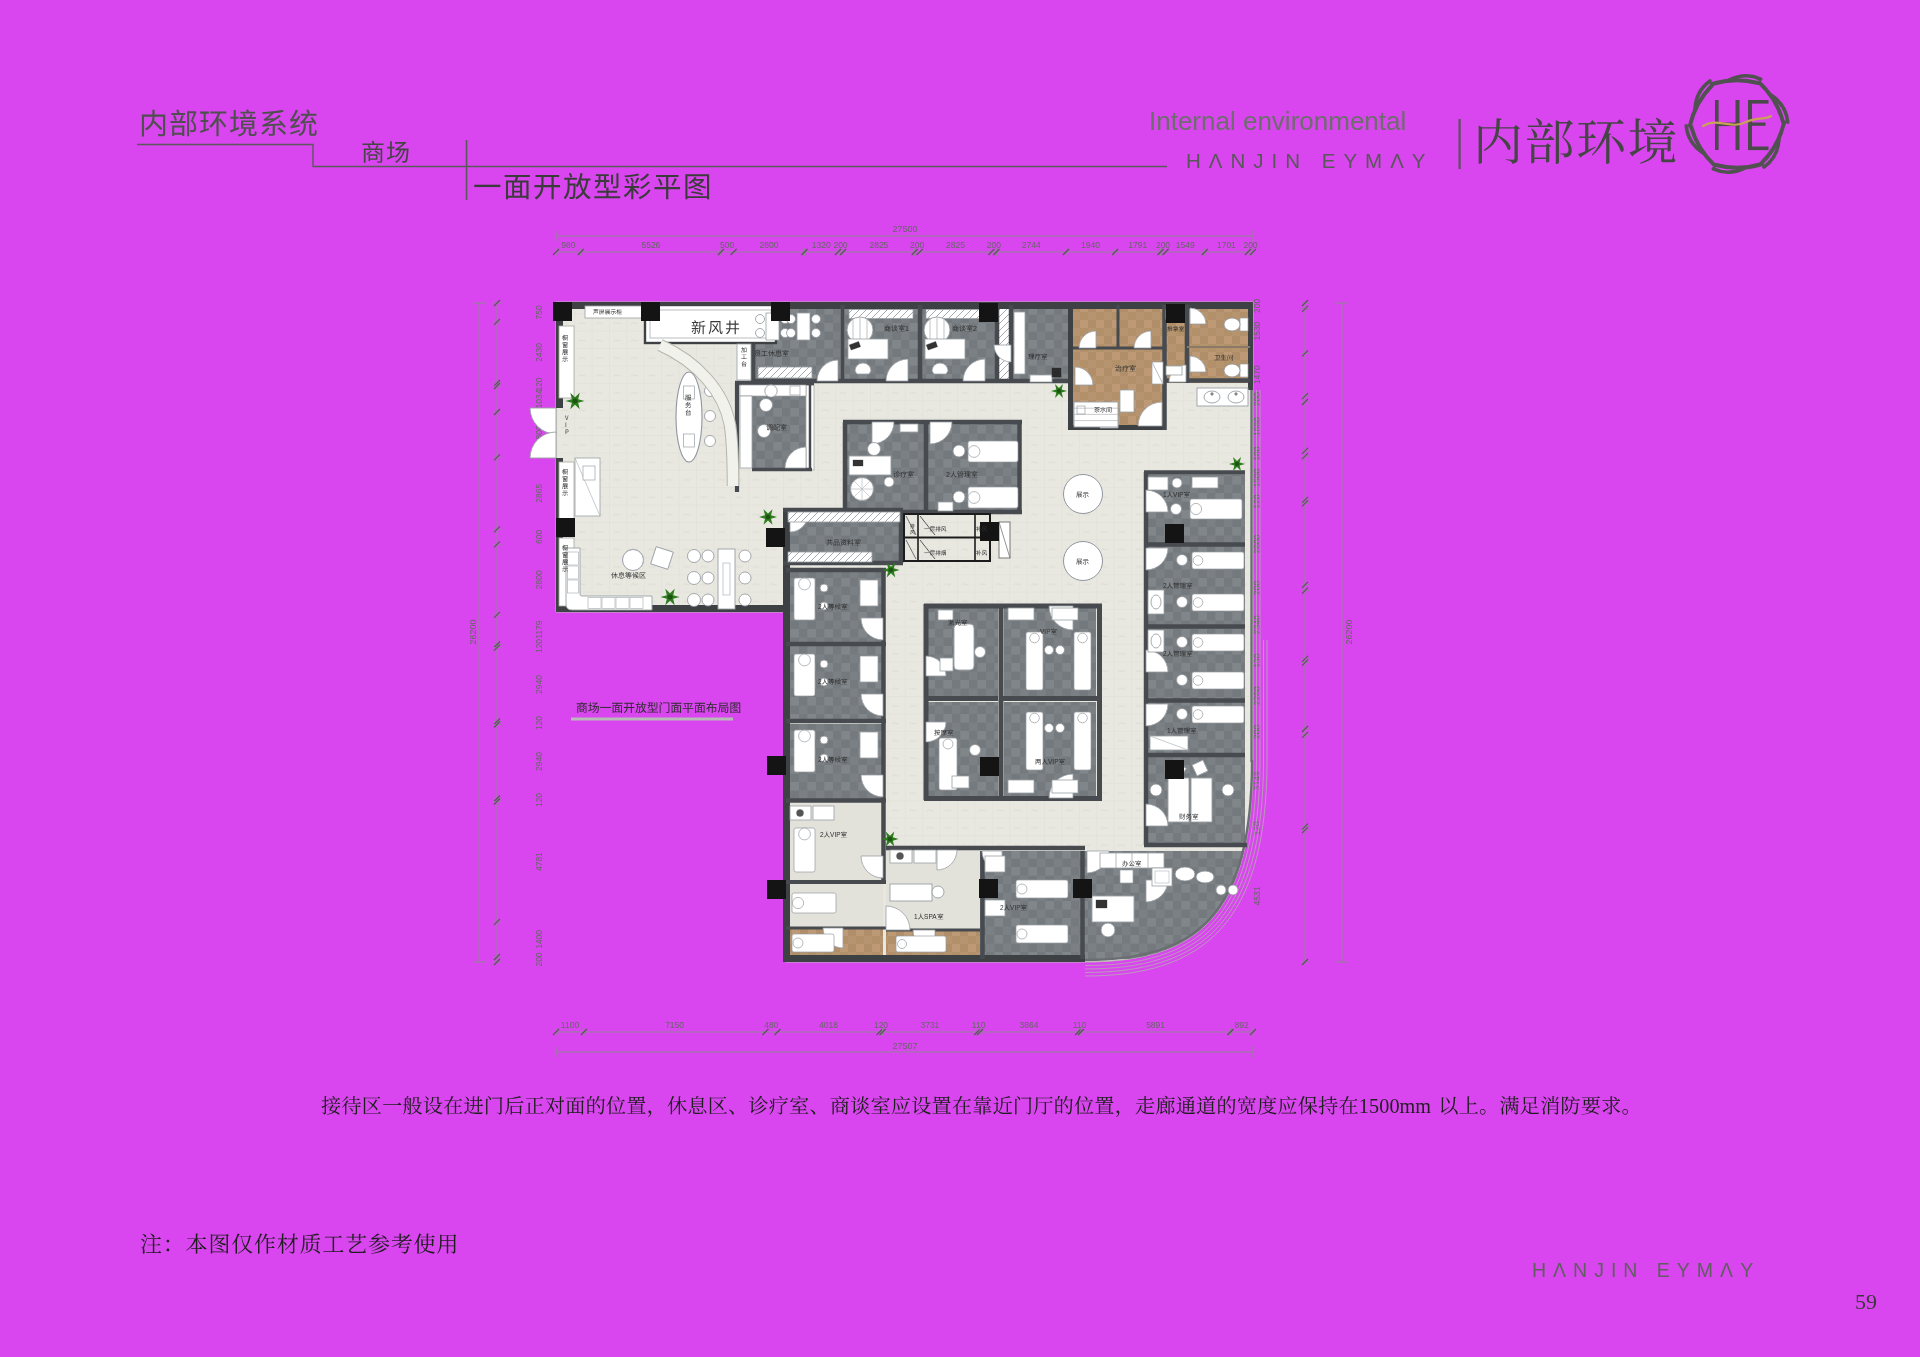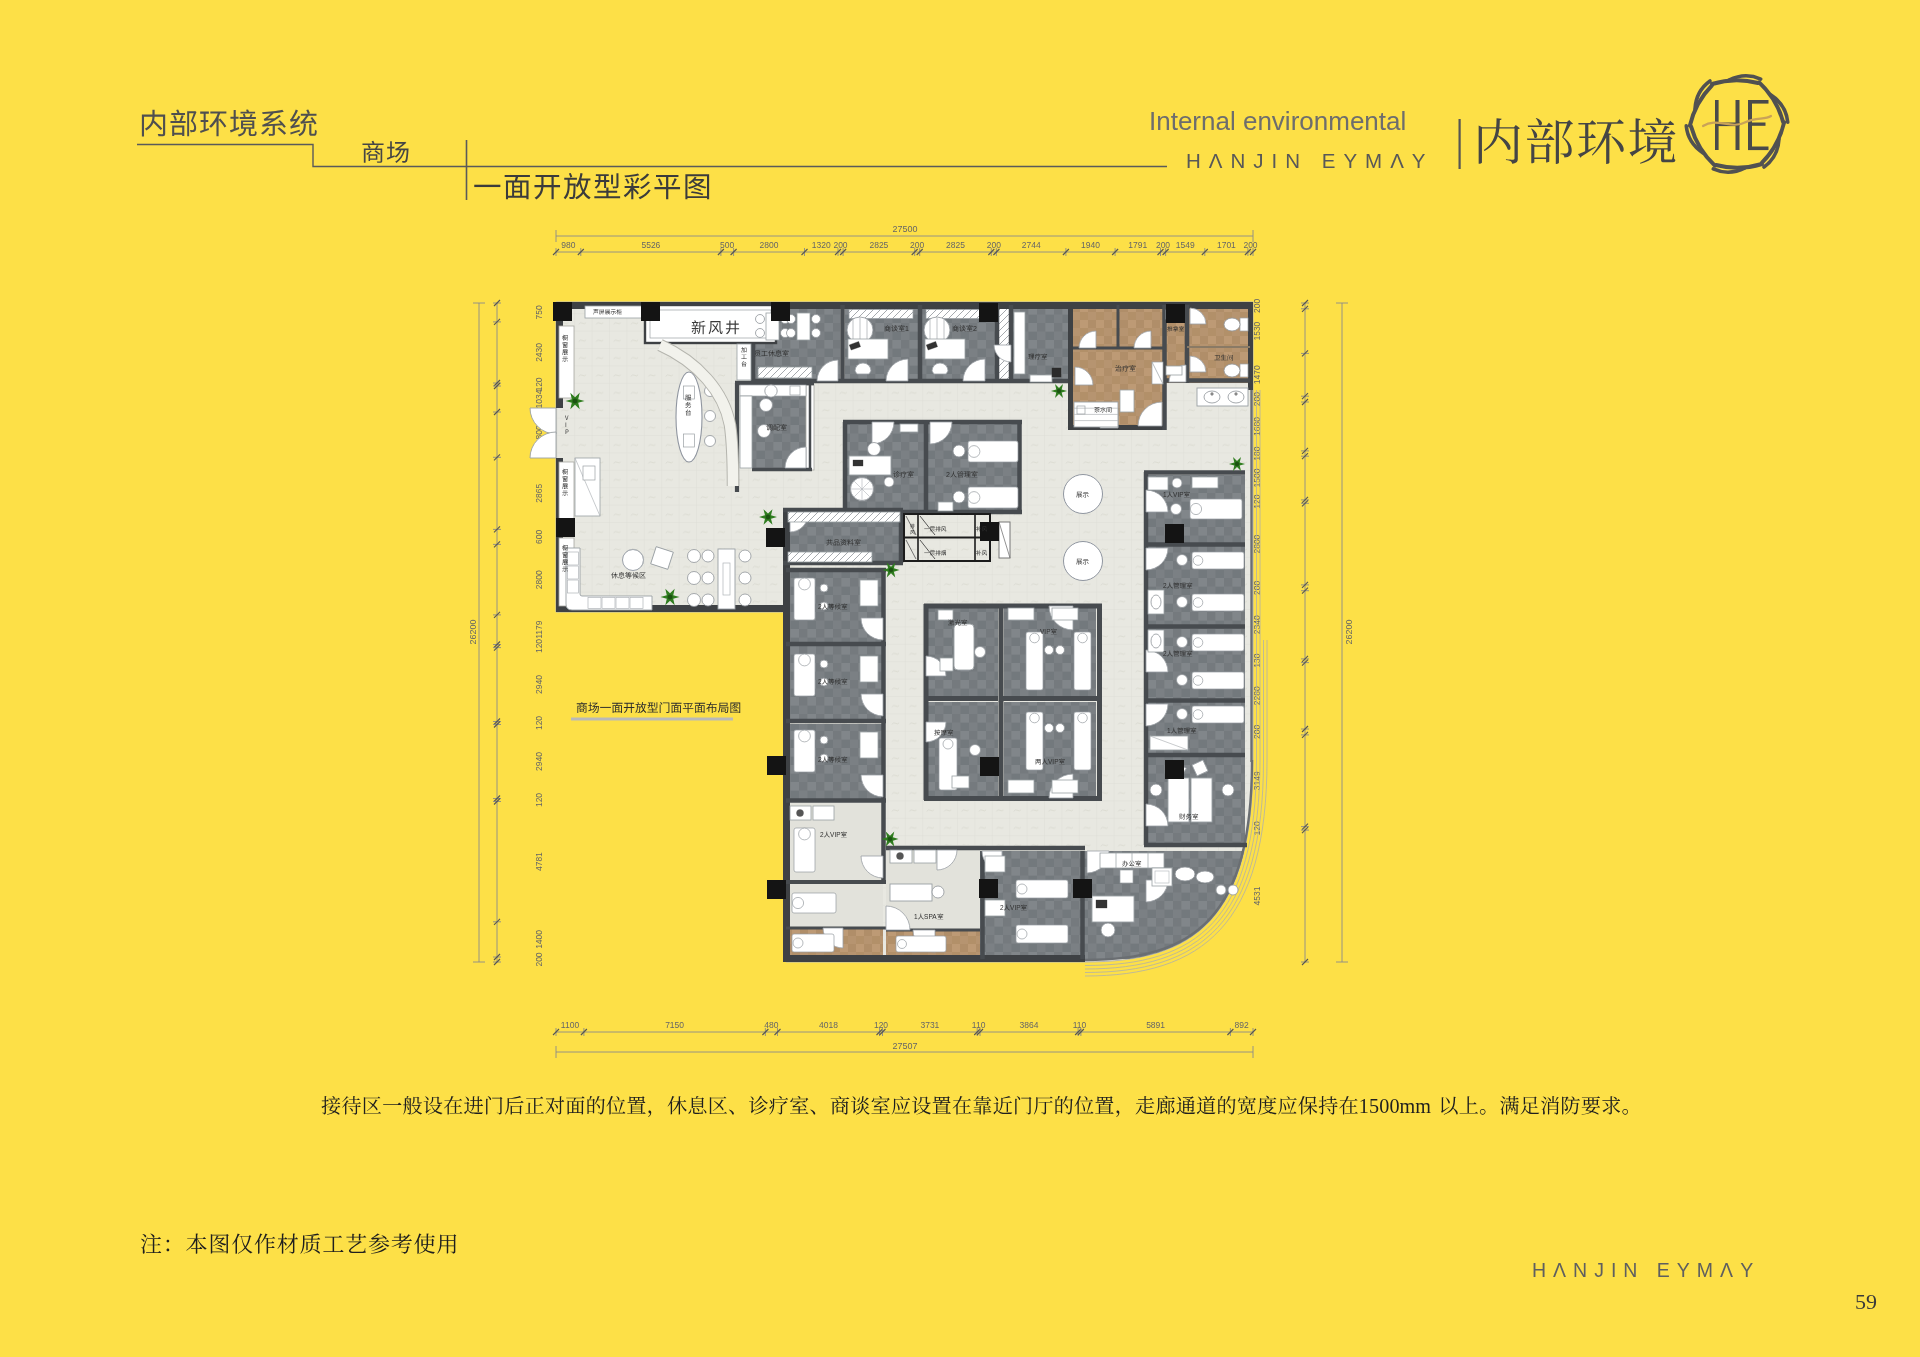--- a/index.html
+++ b/index.html
@@ -1,15 +1,15 @@
 <!DOCTYPE html>
 <html><head><meta charset="utf-8"><title>59</title>
 <style>
 html,body{margin:0;padding:0;background:#fff;}
-#page{position:relative;width:1920px;height:1357px;overflow:hidden;background:#fde047;font-family:"Liberation Sans",sans-serif;}
+#page{position:relative;width:1920px;height:1357px;overflow:hidden;background:#d946ef;font-family:"Liberation Sans",sans-serif;}
 svg{display:block;}
 </style></head>
 <body>
 <div id="page">
 <svg width="1920" height="1357" viewBox="0 0 1920 1357" xmlns="http://www.w3.org/2000/svg">
 <defs>
 <clipPath id="footclip">
           <path d="M556,302 H1253 V760 C1253,918 1196,962 1085,962 H786 V612 H556 Z"></path>
         </clipPath>
         <pattern id="tile" width="17.4" height="17.4" patternUnits="userSpaceOnUse">

